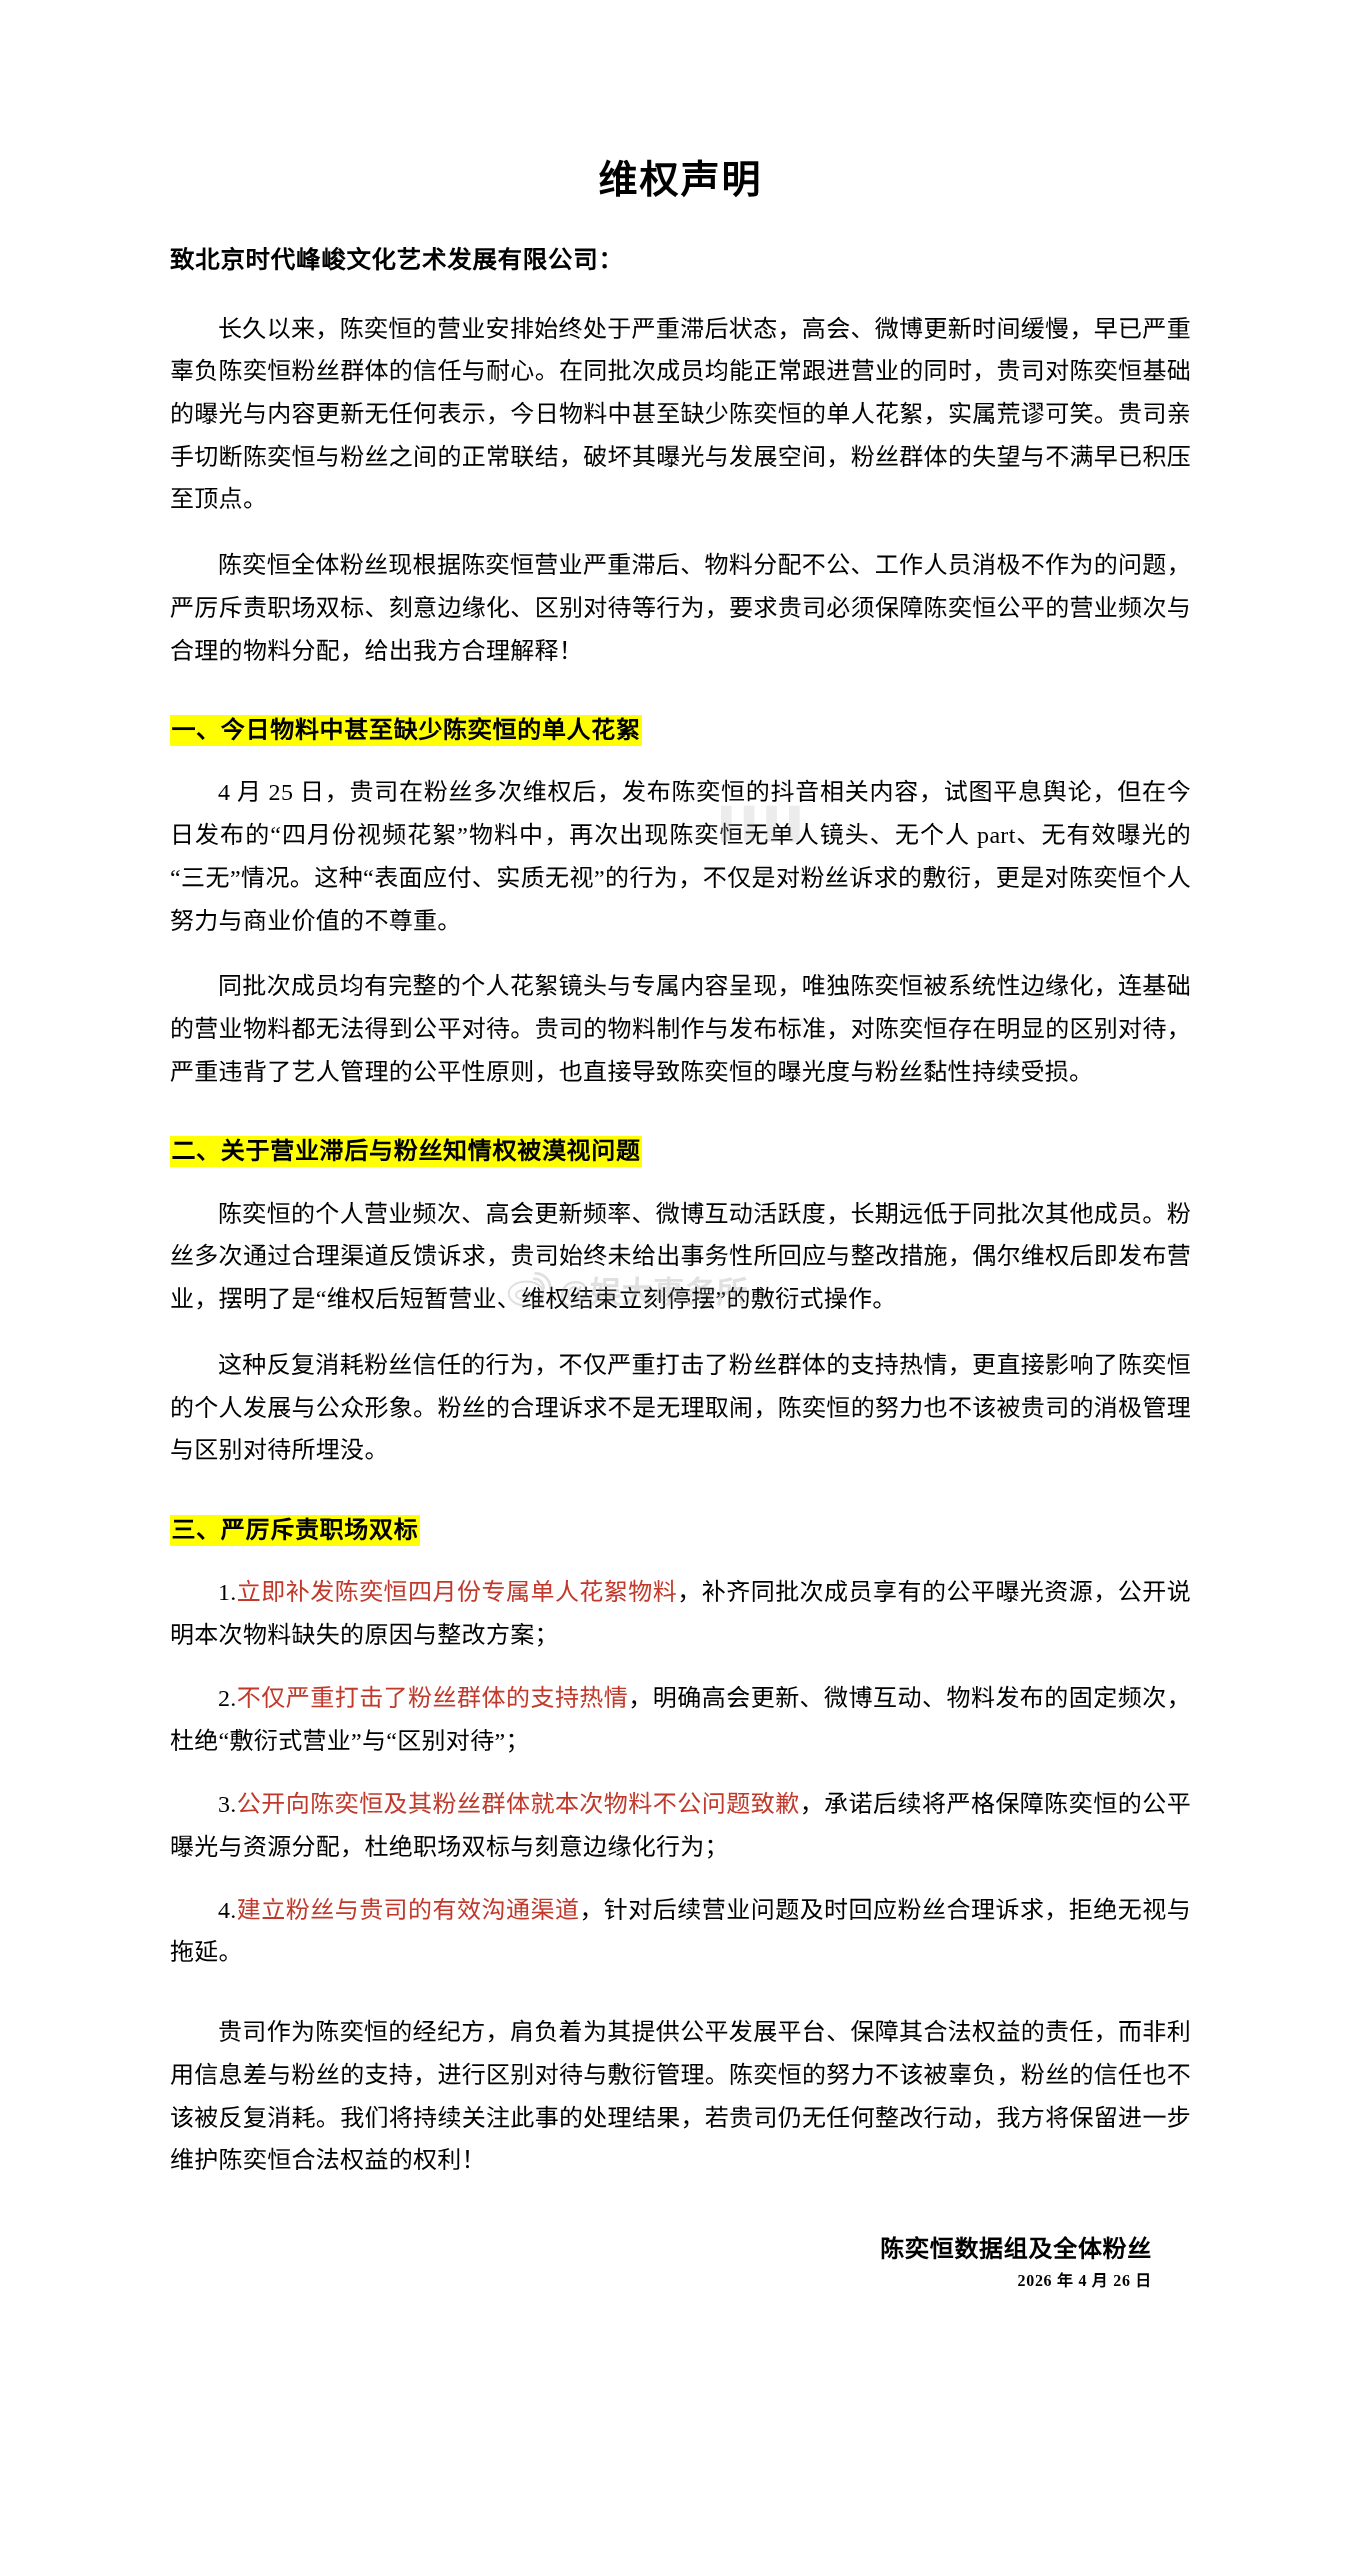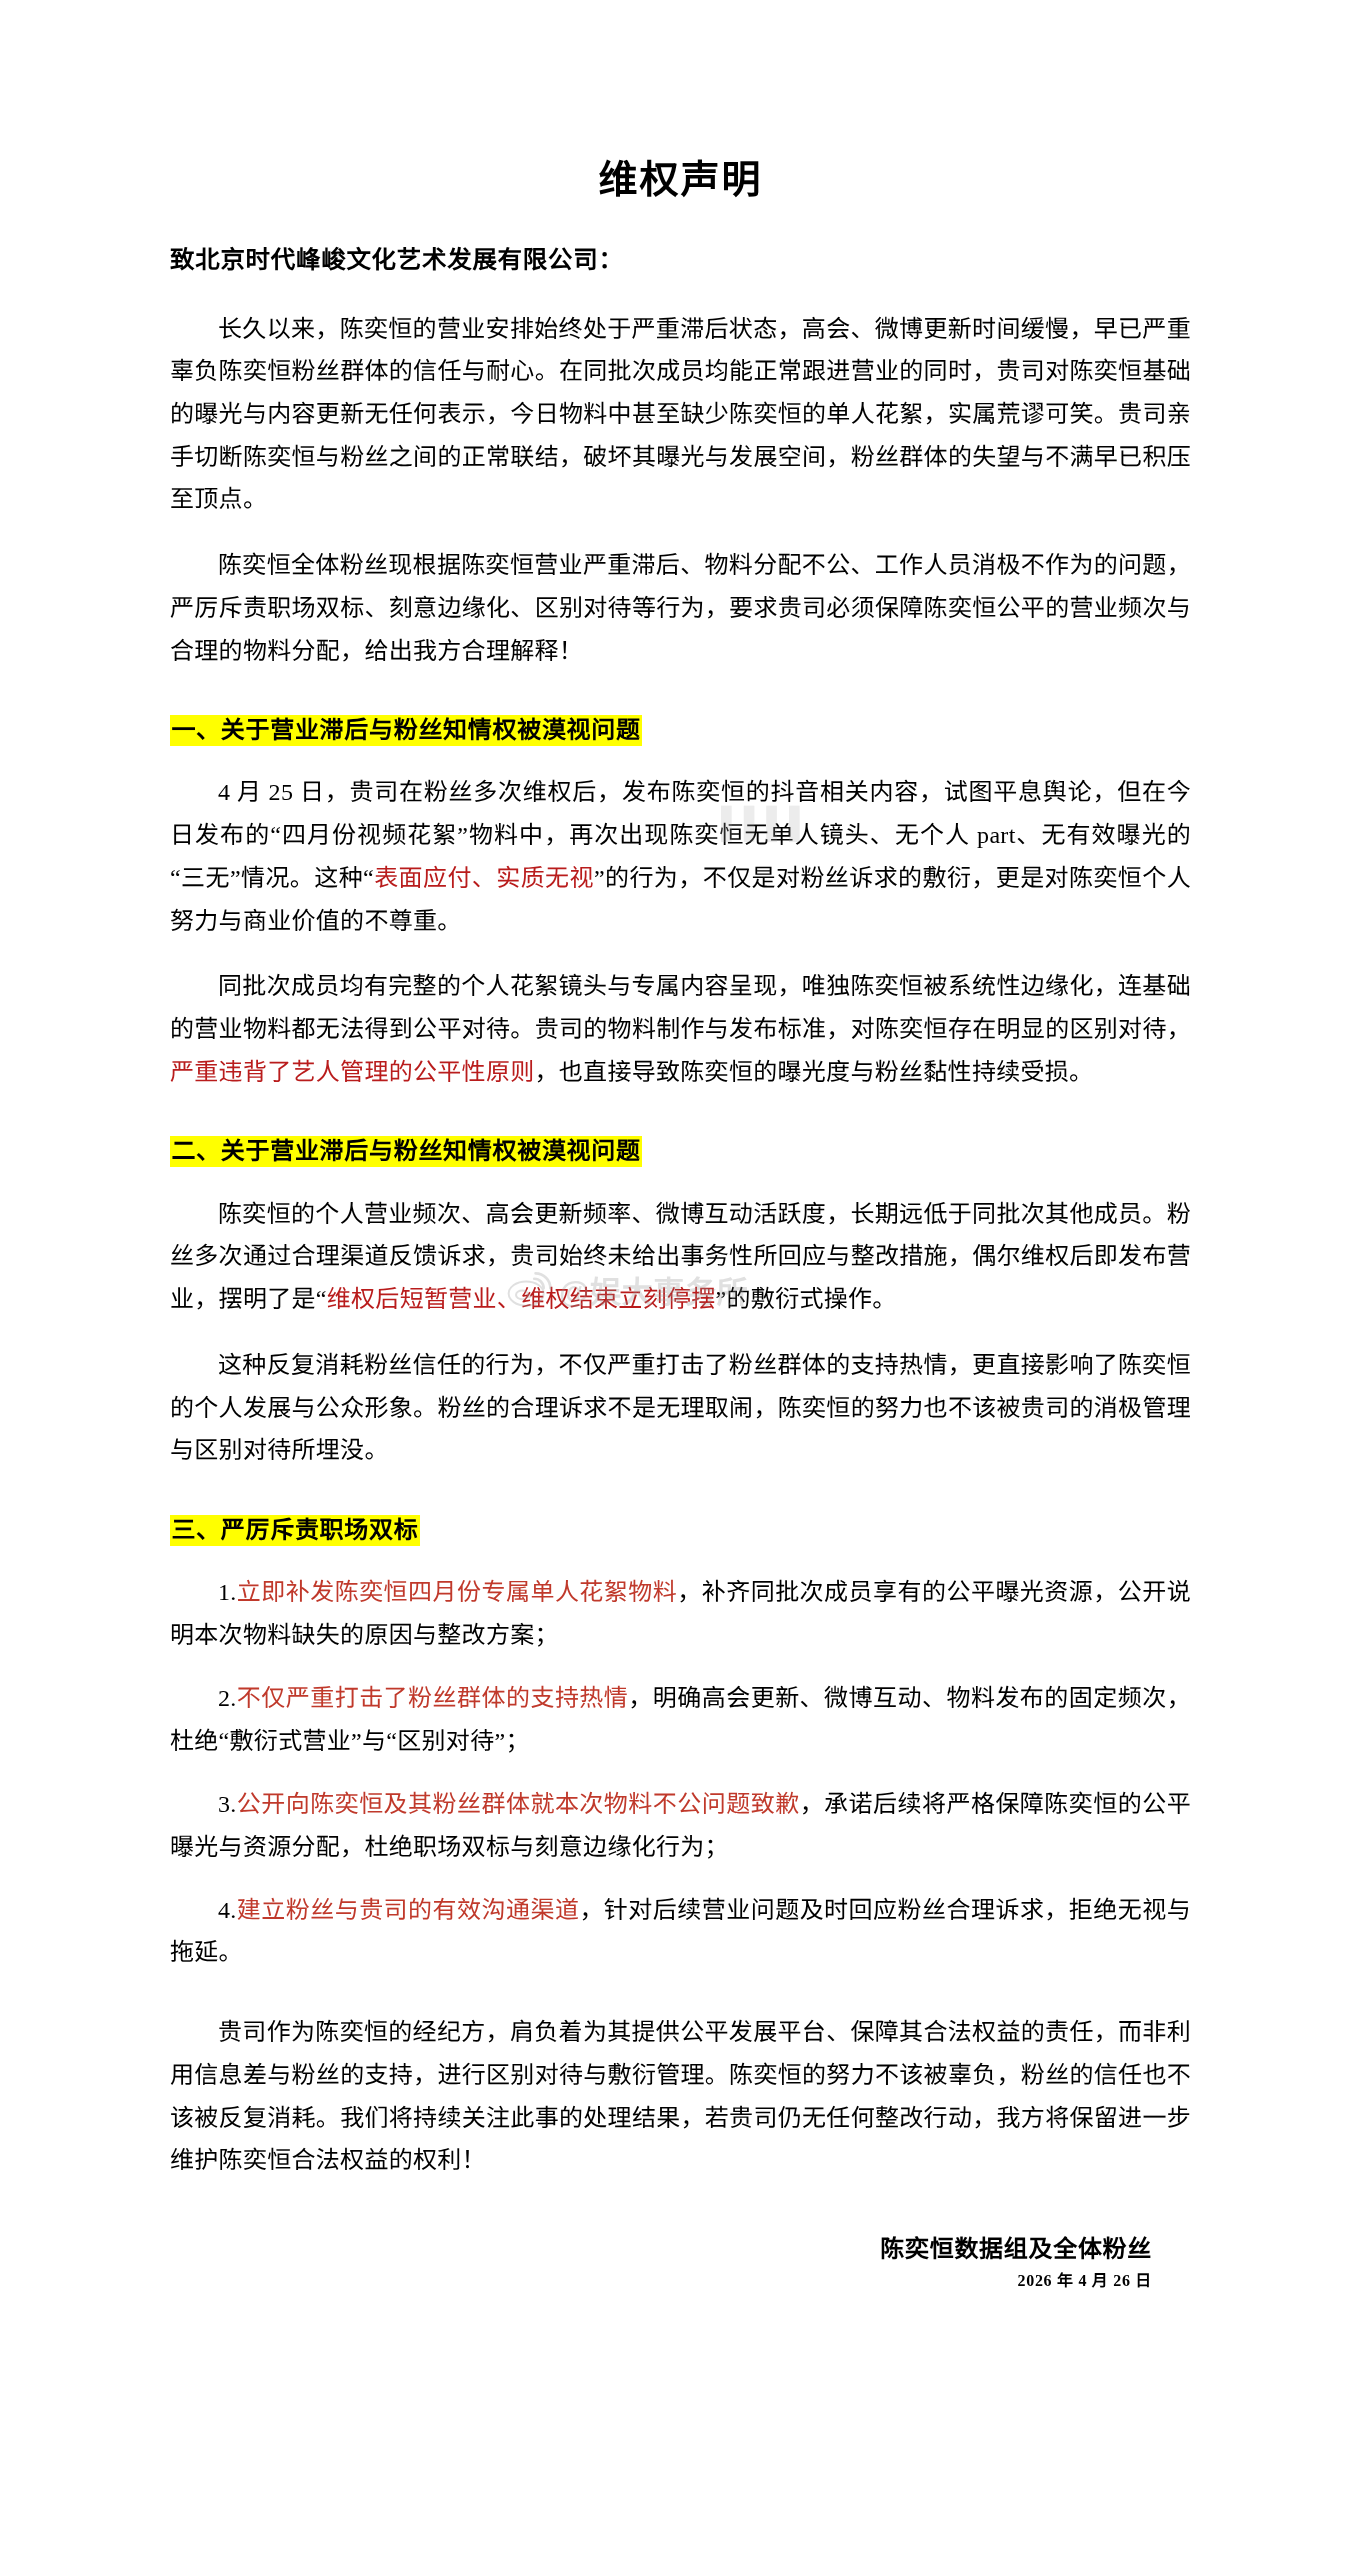--- a/index.html
+++ b/index.html
@@ -84,21 +84,21 @@
     font-size: 24px;
     line-height: 1.78;
     margin: 0 0 20.4px 0;
     text-align: justify;
     text-justify: inter-ideograph;
     text-indent: 2em;
     letter-spacing: 0.3px;
   }
 
   
-  .em-red { color: #b91c1c; }
+  .em-red { color: #000000; }
   .red-strong { color: #c0392b; }
 
   
   p.closing-para {
     font-size: 24px;
     line-height: 1.78;
     margin: 37px 0 0 0;
     text-align: justify;
     text-justify: inter-ideograph;
     text-indent: 2em;
@@ -185,21 +185,21 @@
   <div class="content">
 
     <h1 class="doc-title">维权声明</h1>
 
     <div class="addressee">致北京时代峰峻文化艺术发展有限公司：</div>
 
     <p class="body-para">长久以来，陈奕恒的营业安排始终处于严重滞后状态，高会、微博更新时间缓慢，早已严重辜负陈奕恒粉丝群体的信任与耐心。在同批次成员均能正常跟进营业的同时，贵司对陈奕恒基础的曝光与内容更新无任何表示，今日物料中甚至缺少陈奕恒的单人花絮，实属荒谬可笑。贵司亲手切断陈奕恒与粉丝之间的正常联结，破坏其曝光与发展空间，粉丝群体的失望与不满早已积压至顶点。</p>
     <p class="body-para">陈奕恒全体粉丝现根据陈奕恒营业严重滞后、物料分配不公、工作人员消极不作为的问题，严厉斥责职场双标、刻意边缘化、区别对待等行为，要求贵司必须保障陈奕恒公平的营业频次与合理的物料分配，给出我方合理解释！</p>
 
     <div class="section-heading">
-      <span class="hl">一、关于营业滞后与粉丝知情权被漠视问题</span>
+      <span class="hl">一、今日物料中甚至缺少陈奕恒的单人花絮</span>
     </div>
 
     <p class="body-para"><span>4 月 25 日，贵司在粉丝多次维权后，发布陈奕恒的抖音相关内容，试图平息舆论，但在今日发布的“四月份视频花絮”物料中，再次出现陈奕恒无单人镜头、无个人 part、无有效曝光的“三无”情况。这种“</span><span class="em-red">表面应付、实质无视</span><span>”的行为，不仅是对粉丝诉求的敷衍，更是对陈奕恒个人努力与商业价值的不尊重。</span></p>
 
     <p class="body-para"><span>同批次成员均有完整的个人花絮镜头与专属内容呈现，唯独陈奕恒被系统性边缘化，连基础的营业物料都无法得到公平对待。贵司的物料制作与发布标准，对陈奕恒存在明显的区别对待，</span><span class="em-red">严重违背了艺人管理的公平性原则</span><span>，也直接导致陈奕恒的曝光度与粉丝黏性持续受损。</span></p>
 
     <div class="section-heading">
       <span class="hl">二、关于营业滞后与粉丝知情权被漠视问题</span>
     </div>
 

